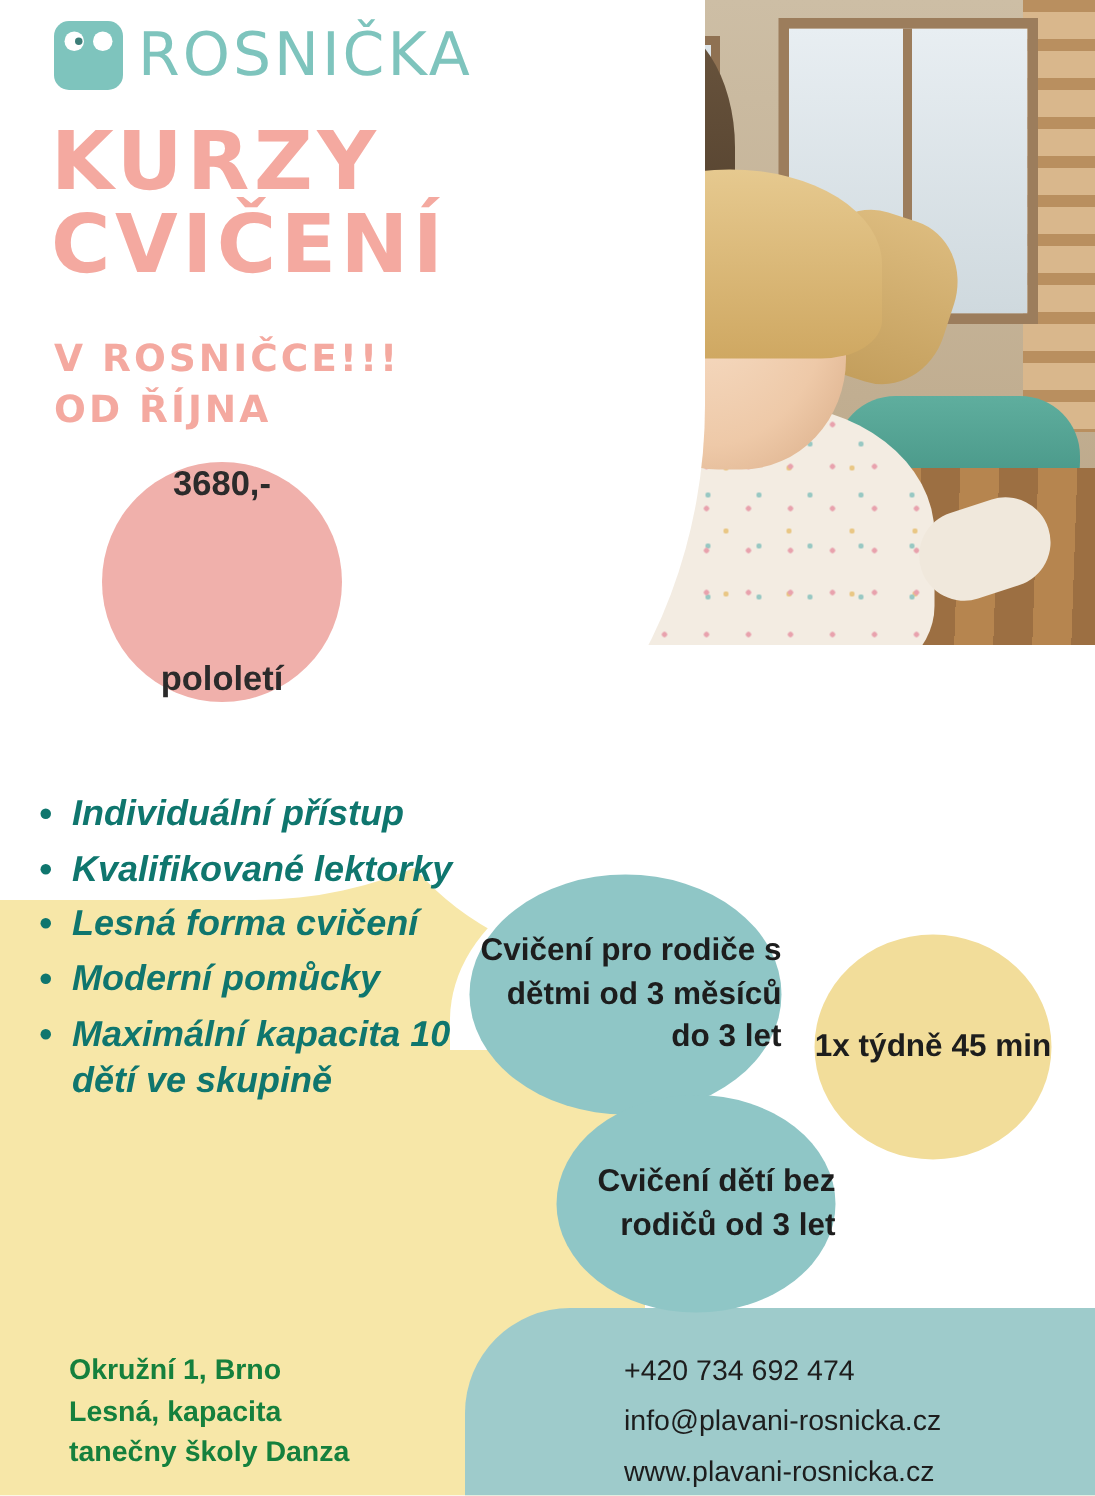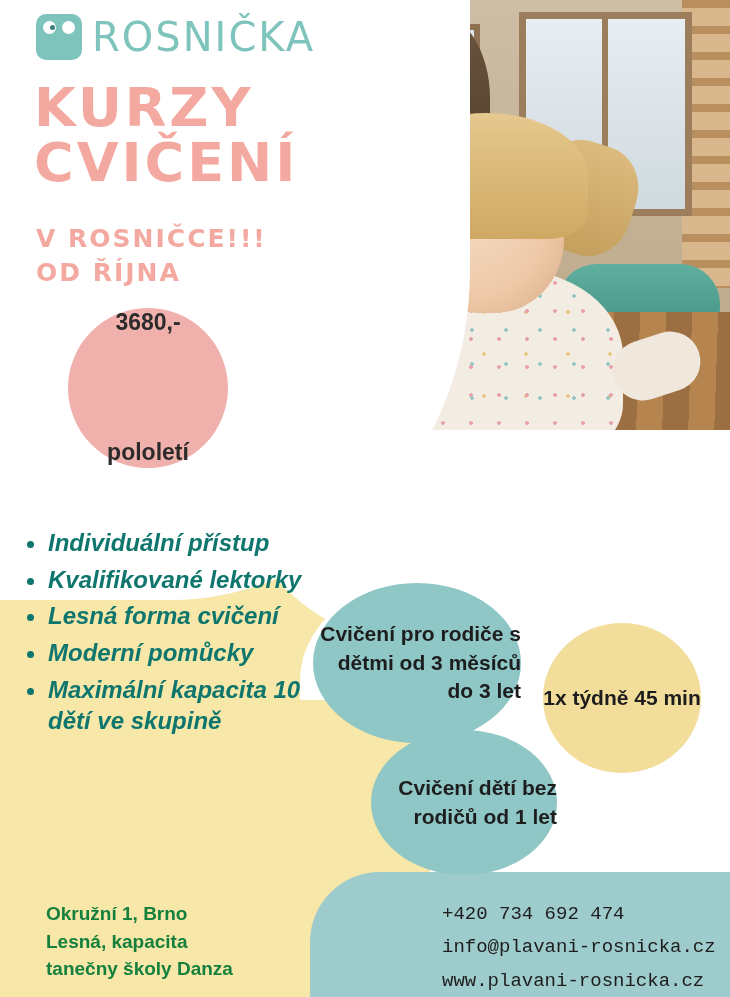--- a/index.html
+++ b/index.html
@@ -239,22 +239,22 @@
   .bubble-b { left: 523px; top: 623px; width: 158px; height: 150px; background:#f2dd9a; font-size: 21px; margin-left: 20px; }
   .bubble-c { left: 371px; top: 730px; width: 186px; height: 145px; background:#8fc6c6; font-size: 21px; }
 
   
   .contact-band {
     position:absolute; left: 310px; top: 872px; width: 460px; height: 140px;
     background:#9ecbcb; z-index: 11;
     border-top-left-radius: 70px;
   }
   .contact {
-    position:absolute; left: 442px; top: 898px; z-index: 13;
-    color:#1d1d1d; font-size: 19px; line-height: 1.75; text-align:left;font-family:Liberation Mono, monospace;
+    position:absolute; left: 416px; top: 898px; z-index: 13;
+    color:#1d1d1d; font-size: 19px; line-height: 1.75; text-align:left;
   }
   .contact span { display:block; }
 </style>
 </head>
 <body>
 
 <div class="poster">
 
   <div class="photo">
     <div class="wall"></div>
@@ -312,21 +312,21 @@
   <ul class="bullets">
     <li>Individuální přístup</li>
     <li>Kvalifikované lektorky</li>
     <li>Lesná forma cvičení</li>
     <li>Moderní pomůcky</li>
     <li>Maximální kapacita 10 dětí ve skupině</li>
   </ul>
 
   <div class="bubble bubble-a">Cvičení pro rodiče s dětmi od 3 měsíců do 3 let</div>
   <div class="bubble bubble-b">1x týdně 45 min</div>
-  <div class="bubble bubble-c">Cvičení dětí bez rodičů od 1 let</div>
+  <div class="bubble bubble-c">Cvičení dětí bez rodičů od 3 let</div>
 
   <div class="address">
     <span>Okružní 1, Brno</span>
     <span>Lesná, kapacita</span>
     <span>tanečny školy Danza</span>
   </div>
 
   <div class="contact-band"></div>
   <div class="contact">
     <span>+420 734 692 474</span>

